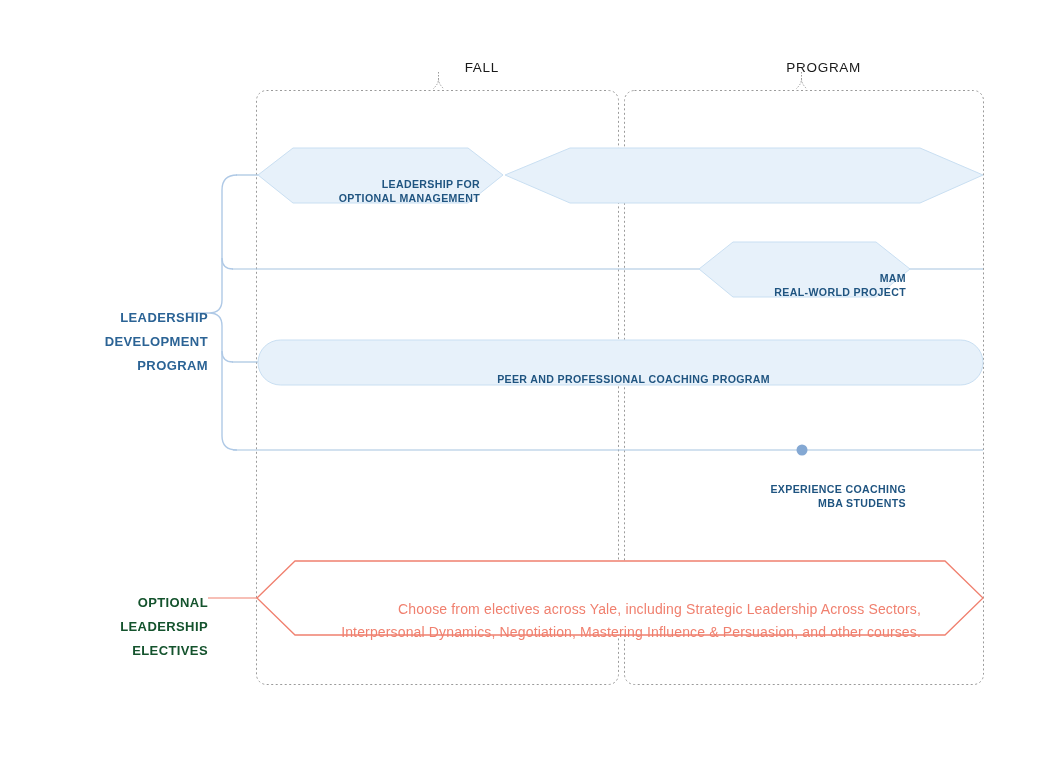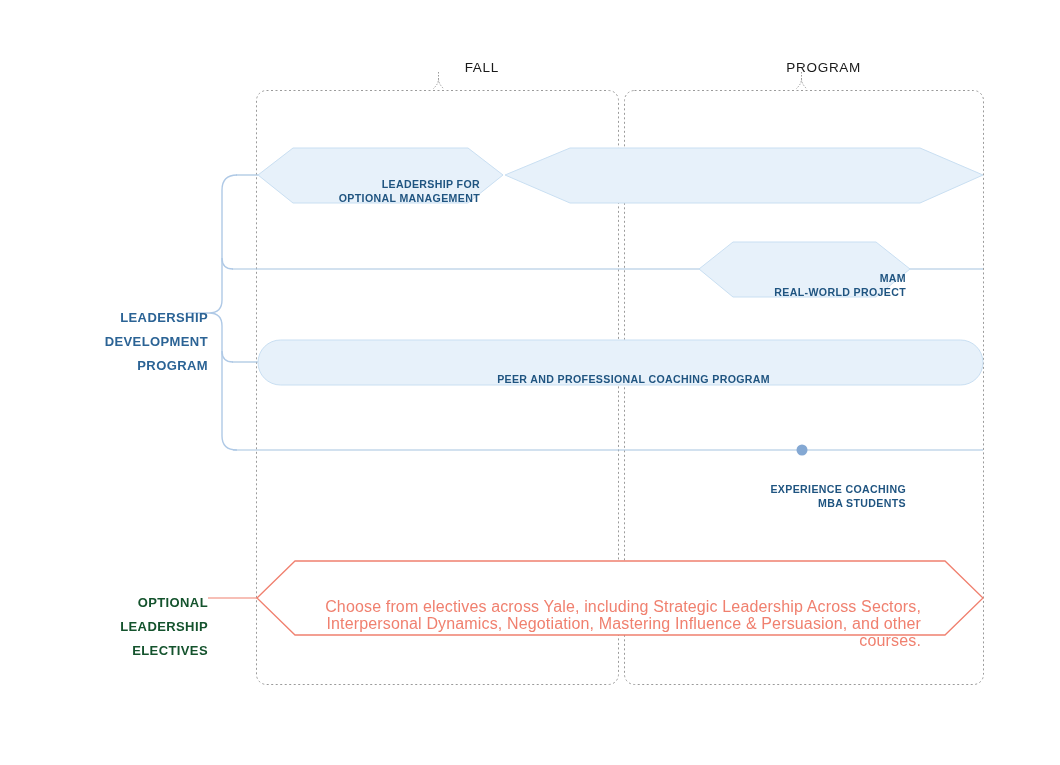--- a/index.html
+++ b/index.html
@@ -5,21 +5,21 @@
   html,body{margin:0;padding:0;background:#FFFFFF;}
   #stage{position:relative;width:1060px;height:765px;background:#FFFFFF;overflow:hidden;
          font-family:"Liberation Sans",sans-serif;}
   #diagram-svg{position:absolute;left:0;top:0;}
   .txt{position:absolute;white-space:pre-line;text-align:right;margin-top:16px;}
   .season{font-size:13.5px;font-weight:500;color:#1A1A1A;letter-spacing:0.7px;}
   .group-label{font-size:13px;font-weight:bold;line-height:24px;letter-spacing:0.4px;}
   .group-label.blue{color:#2B6395;}
   .group-label.salmon{color:#14532d;}
   .node-label{font-size:10.6px;font-weight:bold;color:#1F5480;line-height:14px;letter-spacing:0.35px;}
-  .note{font-size:16px;font-weight:400;color:#F0806F;line-height:17px;letter-spacing:0.15px;}
+  .note{font-size:14px;font-weight:400;color:#F0806F;line-height:23px;letter-spacing:0.15px;}
 </style>
 </head>
 <body>
 
 <div id="stage">
 
   <svg id="diagram-svg" width="1060" height="765" viewBox="0 0 1060 765">
 
     <rect x="256.5" y="90.5" width="362" height="594" rx="10" fill="none" stroke="#9B9B9B" stroke-width="1" stroke-dasharray="2 2.5"></rect>
     <rect x="624.5" y="90.5" width="359" height="594" rx="10" fill="none" stroke="#9B9B9B" stroke-width="1" stroke-dasharray="2 2.5"></rect>

